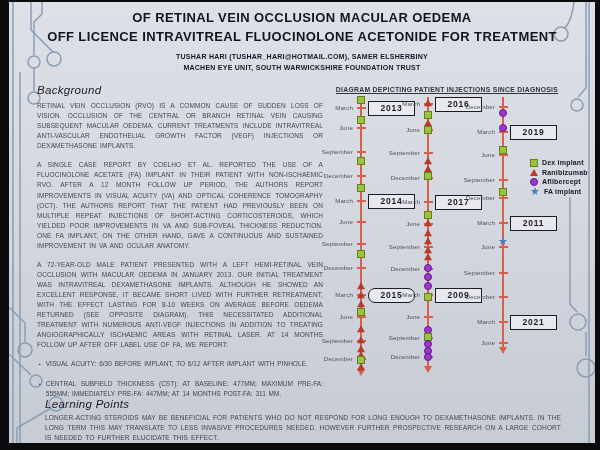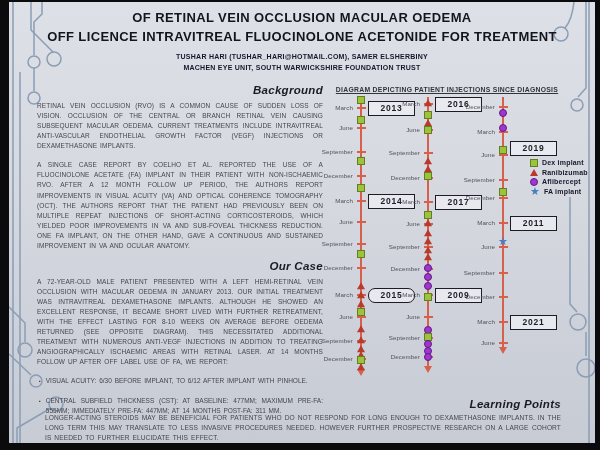--- a/index.html
+++ b/index.html
@@ -8,22 +8,22 @@
     background:linear-gradient(180deg,#dde0e6 0%,#d6d9e0 40%,#c7cbd4 100%);}
   .circuit{position:absolute;inset:0;pointer-events:none;}
   .circuit path,.circuit line,.circuit circle{stroke:#8b9db5;stroke-width:1.5;fill:none;}
 
   .title{position:absolute;left:0;right:0;top:7px;text-align:center;color:#14141e;
     font-weight:bold;font-size:13px;line-height:1.45;letter-spacing:.4px;}
   .authors{position:absolute;left:0;right:0;top:50px;text-align:center;color:#17172b;
     font-weight:bold;font-size:7px;line-height:1.5;letter-spacing:.25px;}
 
   .left-col{position:absolute;left:28px;top:82px;width:286px;color:#45454f;}
-  h2{font-size:11.5px;font-style:italic;font-weight:bold;color:#1a1a24;
-     text-align:right;margin:0 0 5px 0;letter-spacing:.3px;}
+  h2{font-size:11.5px;font-style:italic;font-weight:normal;color:#1a1a24;
+     text-align:left;margin:0 0 5px 0;letter-spacing:.3px;}
   .left-col p{font-size:6.5px;line-height:1.55;text-align:justify;margin:0 0 9px 0;letter-spacing:.1px;word-spacing:1px;}
   .bullet{display:flex;gap:5px;font-size:6.5px;line-height:1.55;margin:0 0 9px 2px;text-align:justify;word-spacing:1px;}
   .bullet .b{font-size:5px;line-height:10px;color:#3a3a44;}
 
   .diagram{position:absolute;left:321px;top:82px;width:262px;height:312px;}
   .diagram-title{position:absolute;left:0;top:2px;width:234px;text-align:center;
     font-size:6.8px;font-weight:bold;color:#33333f;text-decoration:underline;letter-spacing:.3px;}
   .plot{position:absolute;inset:0;}
   .axis-line{position:absolute;width:2px;background:#d6604c;}
   .axis-arrow{position:absolute;width:0;height:0;border-left:4px solid transparent;
@@ -85,21 +85,20 @@
 
   <div class="authors">
     <div>TUSHAR HARI (TUSHAR_HARI@HOTMAIL.COM), SAMER ELSHERBINY</div>
     <div>MACHEN EYE UNIT, SOUTH WARWICKSHIRE FOUNDATION TRUST</div>
   </div>
 
   <div class="left-col">
     <h2>Background</h2>
     <p>RETINAL VEIN OCCLUSION (RVO) IS A COMMON CAUSE OF SUDDEN LOSS OF VISION. OCCLUSION OF THE CENTRAL OR BRANCH RETINAL VEIN CAUSING SUBSEQUENT MACULAR OEDEMA. CURRENT TREATMENTS INCLUDE INTRAVITREAL ANTI-VASCULAR ENDOTHELIAL GROWTH FACTOR (VEGF) INJECTIONS OR DEXAMETHASONE IMPLANTS.</p>
     <p>A SINGLE CASE REPORT BY COELHO ET AL. REPORTED THE USE OF A FLUOCINOLONE ACETATE (FA) IMPLANT IN THEIR PATIENT WITH NON-ISCHAEMIC RVO. AFTER A 12 MONTH FOLLOW UP PERIOD, THE AUTHORS REPORT IMPROVEMENTS IN VISUAL ACUITY (VA) AND OPTICAL COHERENCE TOMOGRAPHY (OCT). THE AUTHORS REPORT THAT THE PATIENT HAD PREVIOUSLY BEEN ON MULTIPLE REPEAT INJECTIONS OF SHORT-ACTING CORTICOSTEROIDS, WHICH YIELDED POOR IMPROVEMENTS IN VA AND SUB-FOVEAL THICKNESS REDUCTION. ONE FA IMPLANT, ON THE OTHER HAND, GAVE A CONTINUOUS AND SUSTAINED IMPROVEMENT IN VA AND OCULAR ANATOMY.</p>
-    <h2>Our Case</h2>
     <p>A 72-YEAR-OLD MALE PATIENT PRESENTED WITH A LEFT HEMI-RETINAL VEIN OCCLUSION WITH MACULAR OEDEMA IN JANUARY 2013. OUR INITIAL TREATMENT WAS INTRAVITREAL DEXAMETHASONE IMPLANTS. ALTHOUGH HE SHOWED AN EXCELLENT RESPONSE, IT BECAME SHORT LIVED WITH FURTHER RETREATMENT, WITH THE EFFECT LASTING FOR 8-10 WEEKS ON AVERAGE BEFORE OEDEMA RETURNED (SEE OPPOSITE DIAGRAM). THIS NECESSITATED ADDITIONAL TREATMENT WITH NUMEROUS ANTI-VEGF INJECTIONS IN ADDITION TO TREATING ANGIOGRAPHICALLY ISCHAEMIC AREAS WITH RETINAL LASER. AT 14 MONTHS FOLLOW UP AFTER OFF LABEL USE OF FA, WE REPORT:</p>
     <div class="bullet">
       <span class="b">▪</span>
       <span>VISUAL ACUITY: 6/30 BEFORE IMPLANT, TO 6/12 AFTER IMPLANT WITH PINHOLE.</span>
     </div>
     <div class="bullet">
       <span class="b">▪</span>
       <span>CENTRAL SUBFIELD THICKNESS (CST): AT BASELINE: 477MM; MAXIMUM PRE-FA: 555MM; IMMEDIATELY PRE-FA: 447MM; AT 14 MONTHS POST-FA: 311 MM.</span>
     </div>
   </div>
@@ -201,21 +200,21 @@
         <div class="marker dex" style="left: 98px; top: 253px;"></div>
         <div class="marker aflibercept" style="left: 98px; top: 260px;"></div>
         <div class="marker aflibercept" style="left: 98px; top: 267px;"></div>
         <div class="marker aflibercept" style="left: 98px; top: 273px;"></div>
         <div class="axis-line" style="left: 172px; top: 13px; height: 251px;"></div>
         <div class="axis-arrow" style="left: 169px; top: 263px;"></div>
         <div class="tick" style="left: 168.5px; top: 22px;"></div>
         <div class="tick-label" style="left: 115px; top: 19px;">December</div>
         <div class="tick" style="left: 168.5px; top: 47px;"></div>
         <div class="tick-label" style="left: 115px; top: 44px;">March</div>
-        <div class="year-box" style="left: 180px; top: 57px;">2019</div>
+        <div class="year-box" style="left: 180px; top: 41px;">2019</div>
         <div class="tick" style="left: 168.5px; top: 70px;"></div>
         <div class="tick-label" style="left: 115px; top: 67px;">June</div>
         <div class="tick" style="left: 168.5px; top: 95px;"></div>
         <div class="tick-label" style="left: 115px; top: 92px;">September</div>
         <div class="tick" style="left: 168.5px; top: 113px;"></div>
         <div class="tick-label" style="left: 115px; top: 110px;">December</div>
         <div class="tick" style="left: 168.5px; top: 138px;"></div>
         <div class="tick-label" style="left: 115px; top: 135px;">March</div>
         <div class="year-box" style="left: 180px; top: 132px;">2011</div>
         <div class="tick" style="left: 168.5px; top: 162px;"></div>

